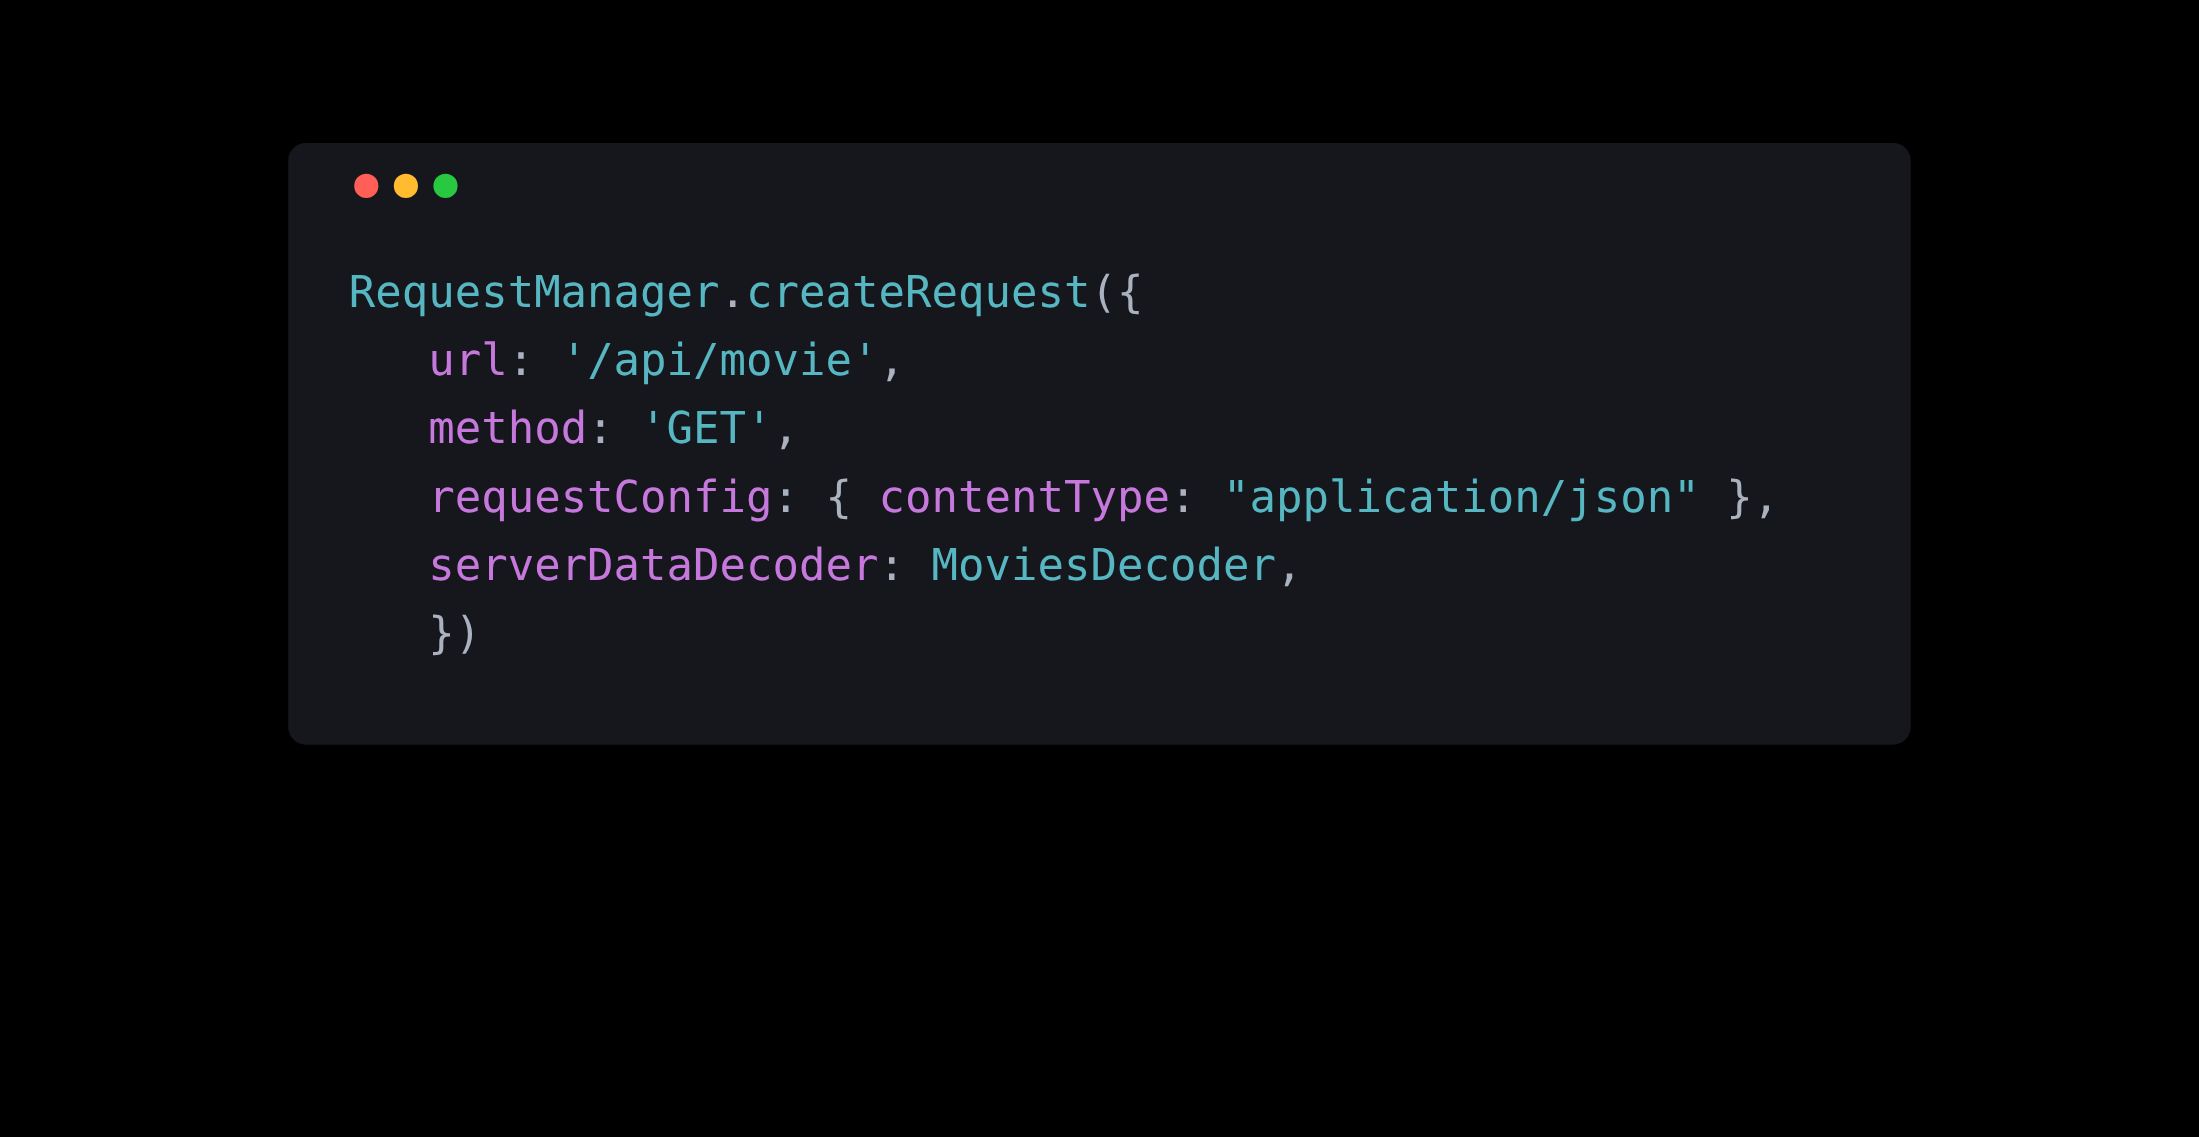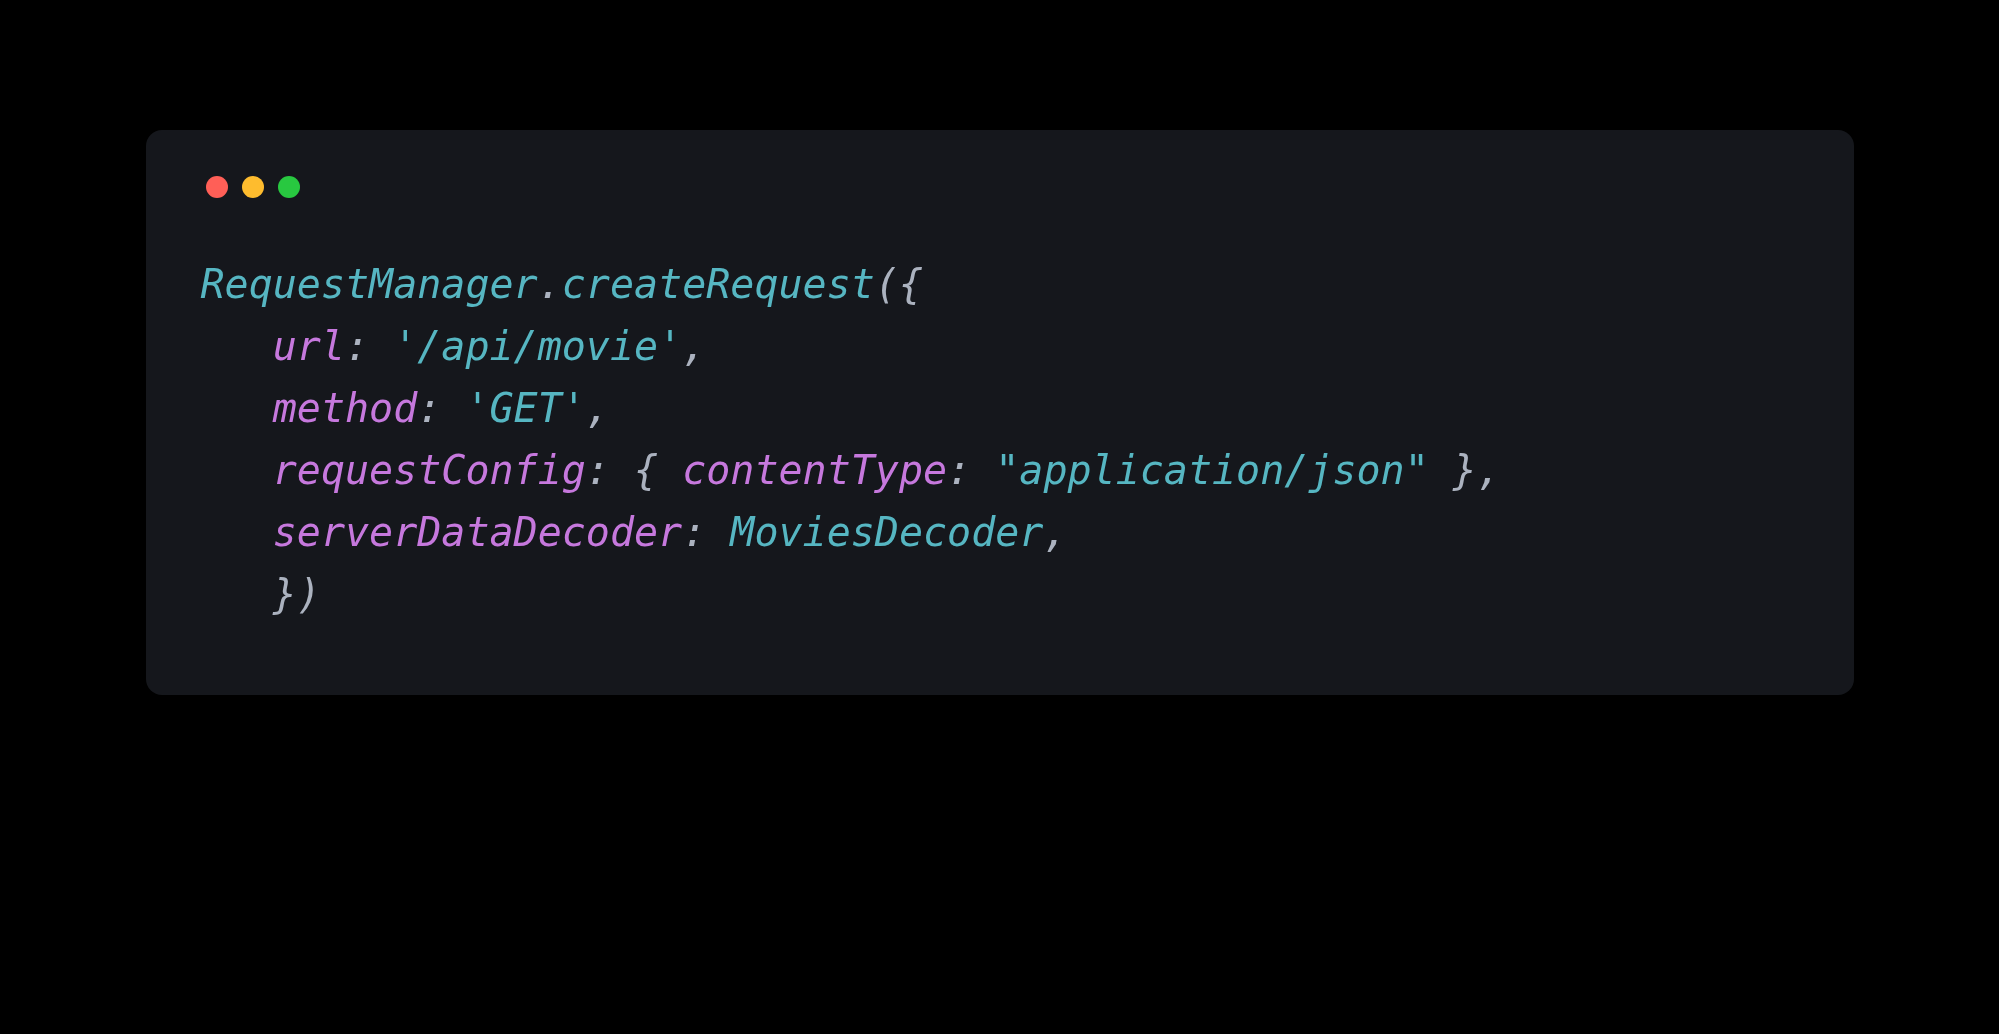--- a/index.html
+++ b/index.html
@@ -15,24 +15,23 @@
       display: flex;
       align-items: flex-start;
       justify-content: center;
       padding-top: 130px;
       font-family: 'SF Mono', 'Monaco', 'Menlo', 'Consolas', monospace;
     }
     
     .window {
       background: #15171c;
       border-radius: 16px;
-      width: 1708px;
-      padding: 46px 55px 70px 55px;
+      width: 1475px;
+      padding: 28px 55px 70px 55px;
       box-shadow: 0 30px 60px rgba(0,0,0,0.7);
-      font-style: italic;
     }
     
     .traffic-lights {
       display: flex;
       gap: 14px;
       margin-bottom: 55px;
       padding-left: 5px;
     }
     
     .traffic-light {

